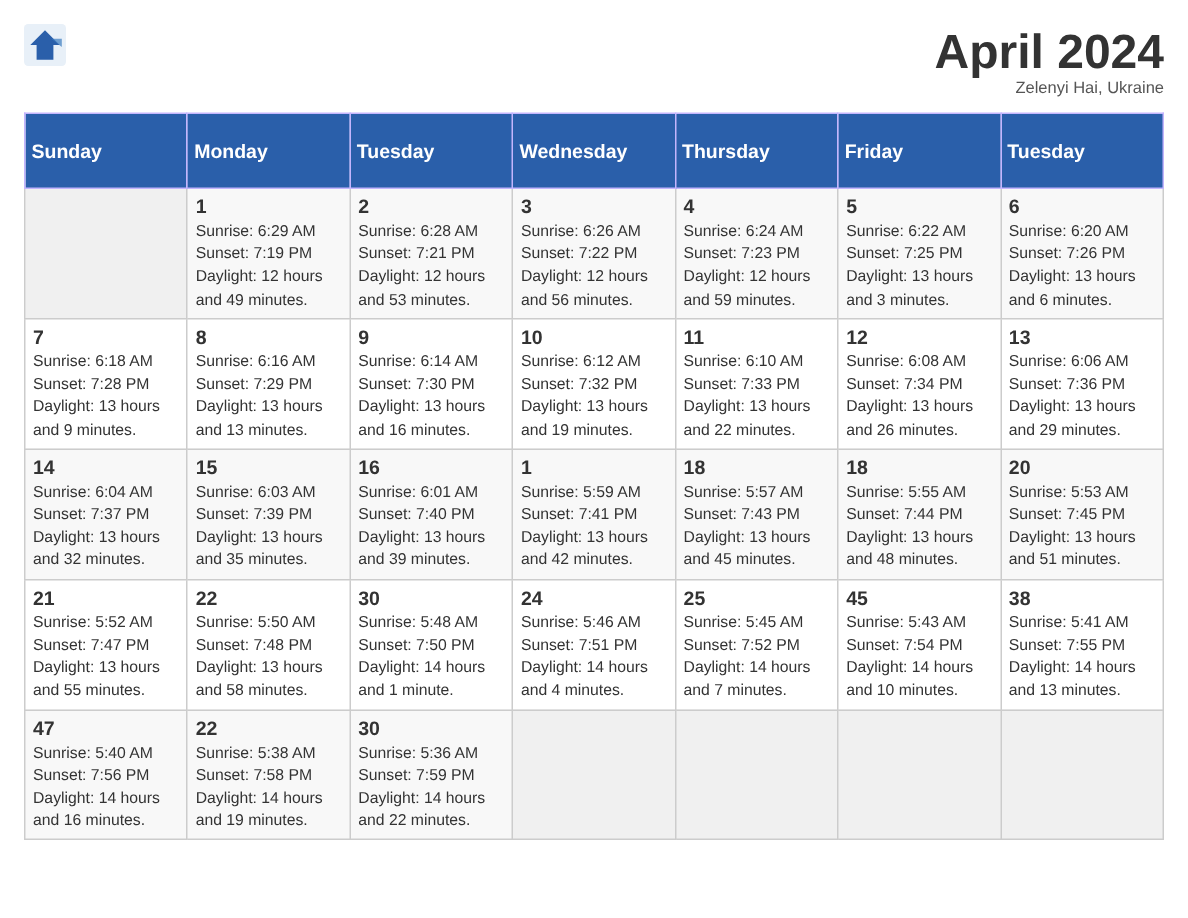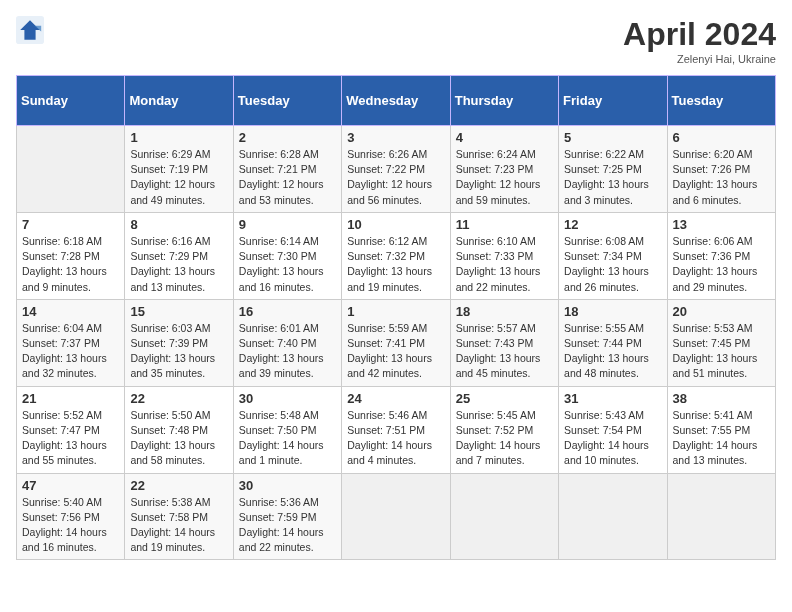--- a/index.html
+++ b/index.html
@@ -212,21 +212,21 @@
         </td>
         <td>
           <span class="day-num">24</span>
           <div class="day-info">Sunrise: 5:46 AM<br>Sunset: 7:51 PM<br>Daylight: 14 hours<br>and 4 minutes.</div>
         </td>
         <td>
           <span class="day-num">25</span>
           <div class="day-info">Sunrise: 5:45 AM<br>Sunset: 7:52 PM<br>Daylight: 14 hours<br>and 7 minutes.</div>
         </td>
         <td>
-          <span class="day-num">31</span>
+          <span class="day-num">45</span>
           <div class="day-info">Sunrise: 5:43 AM<br>Sunset: 7:54 PM<br>Daylight: 14 hours<br>and 10 minutes.</div>
         </td>
         <td>
           <span class="day-num">38</span>
           <div class="day-info">Sunrise: 5:41 AM<br>Sunset: 7:55 PM<br>Daylight: 14 hours<br>and 13 minutes.</div>
         </td>
       </tr>
       <tr>
         <td>
           <span class="day-num">47</span>

